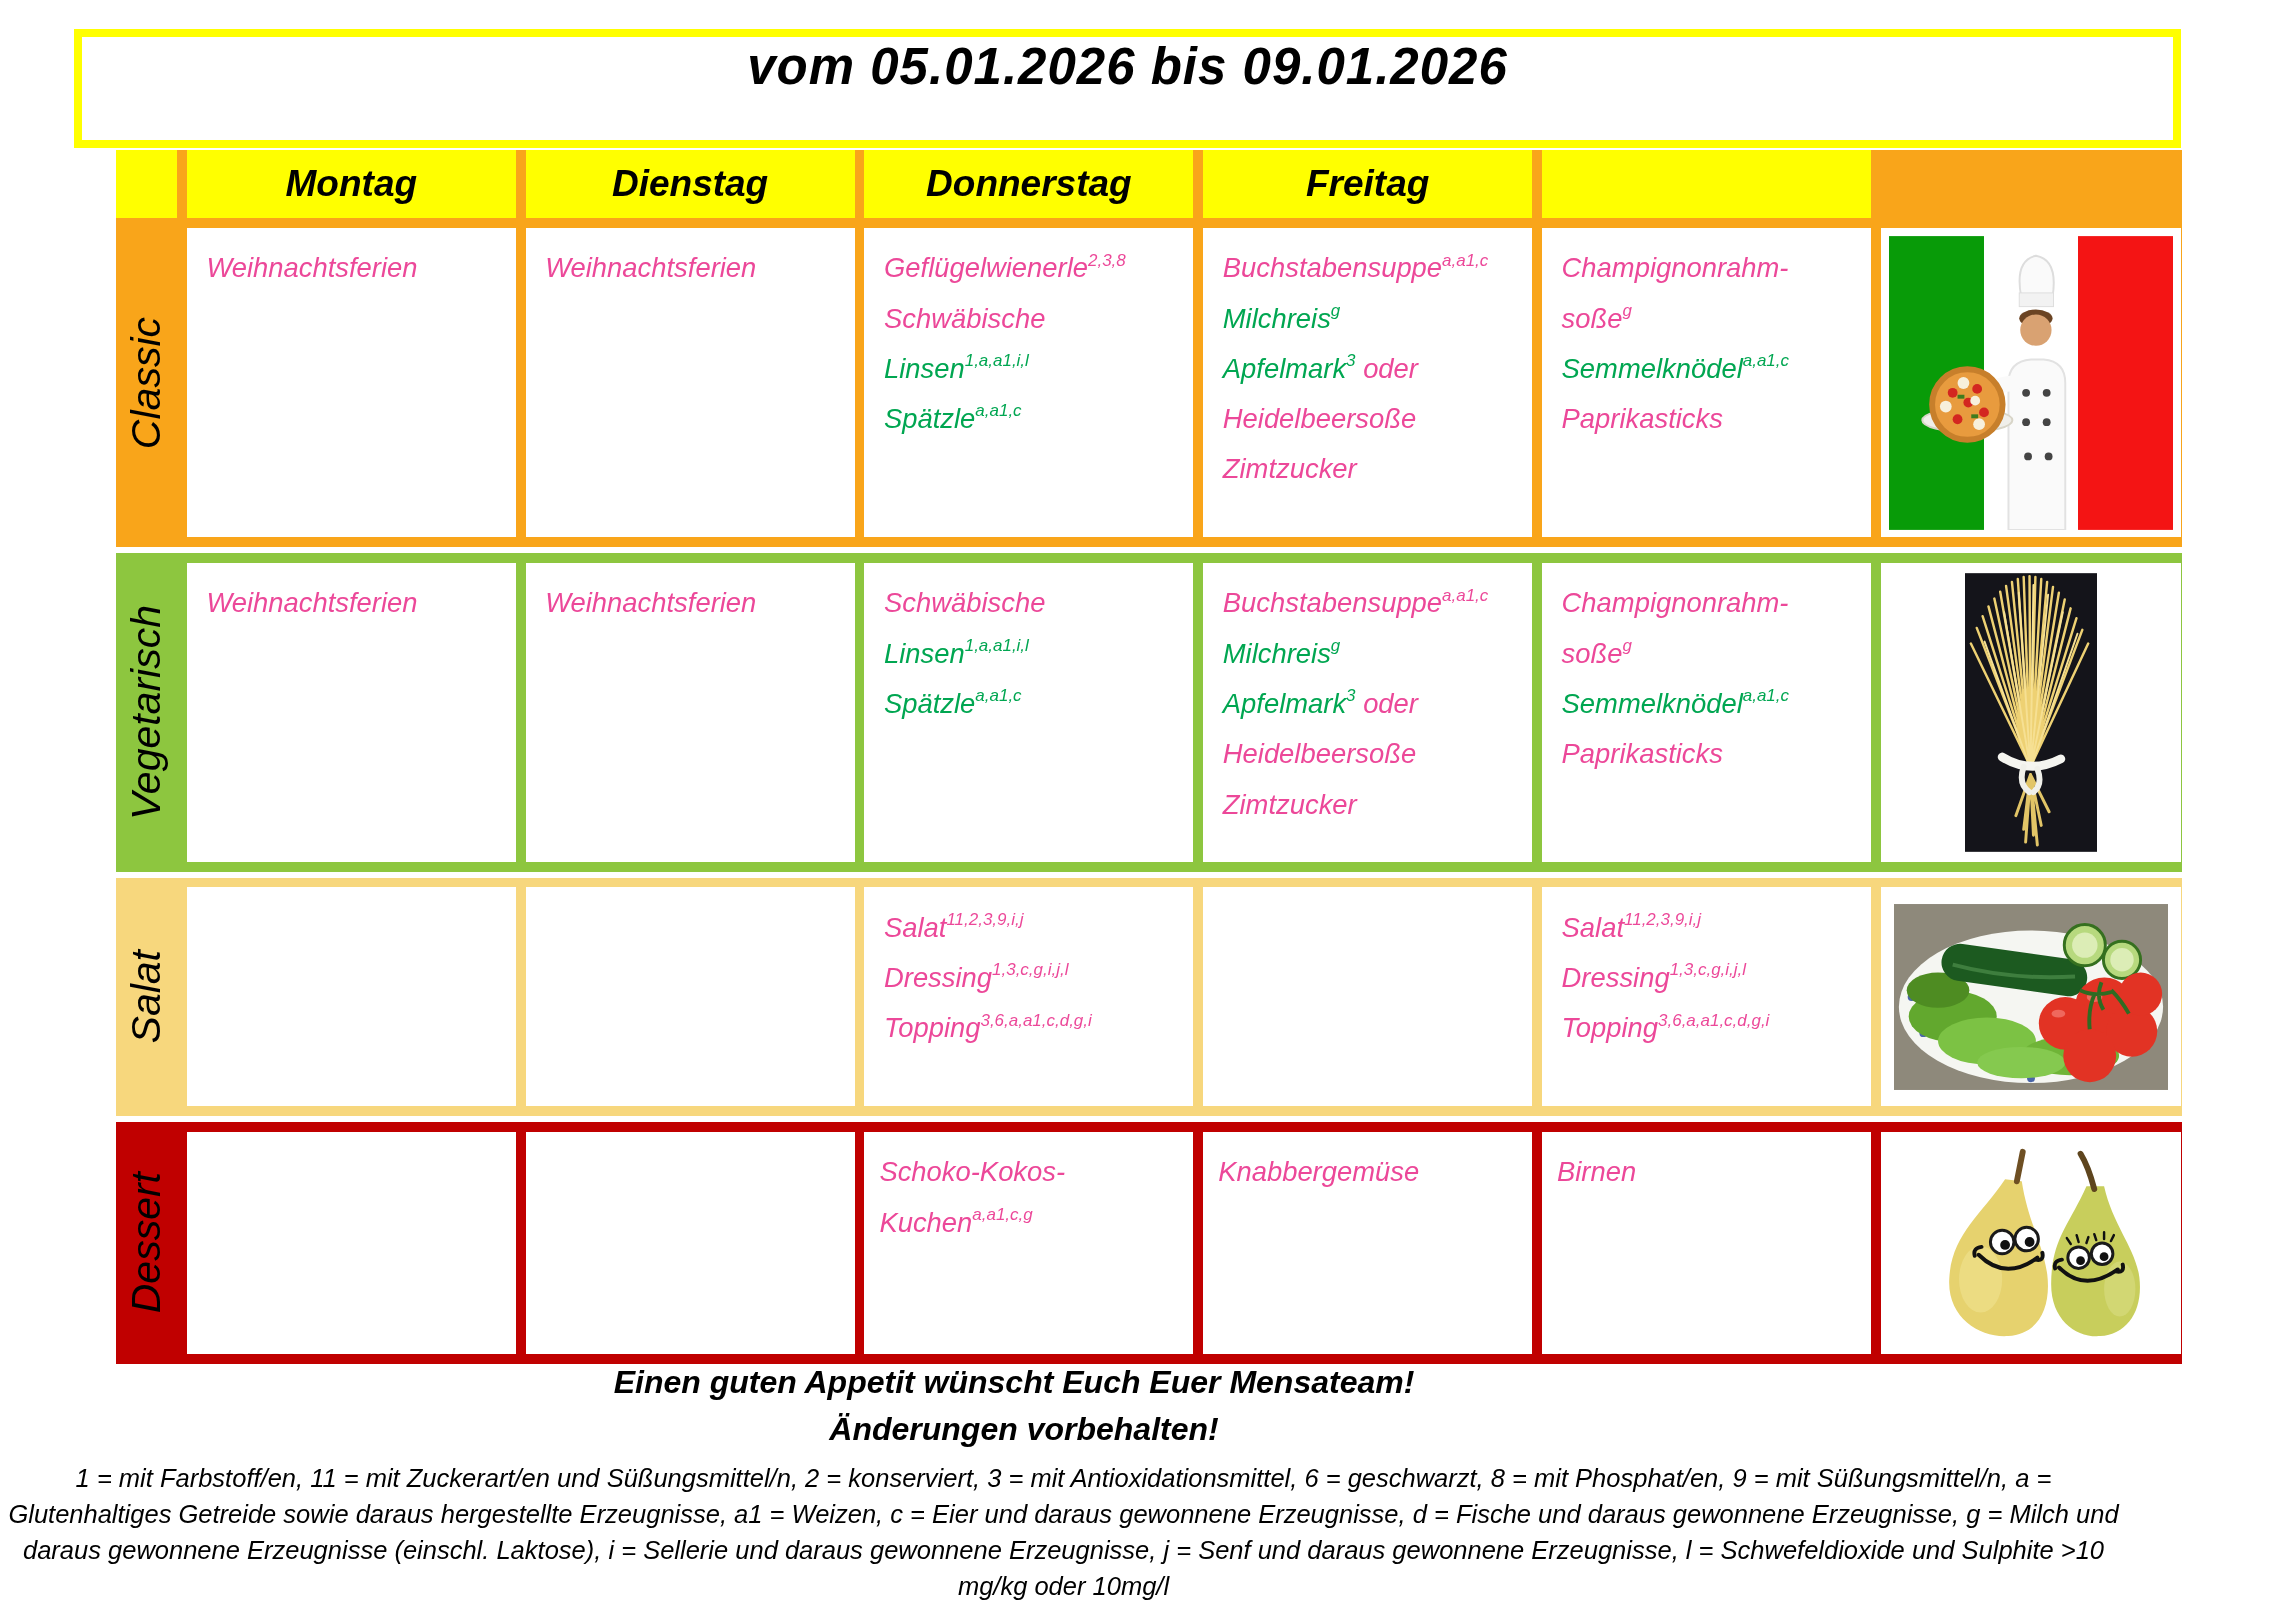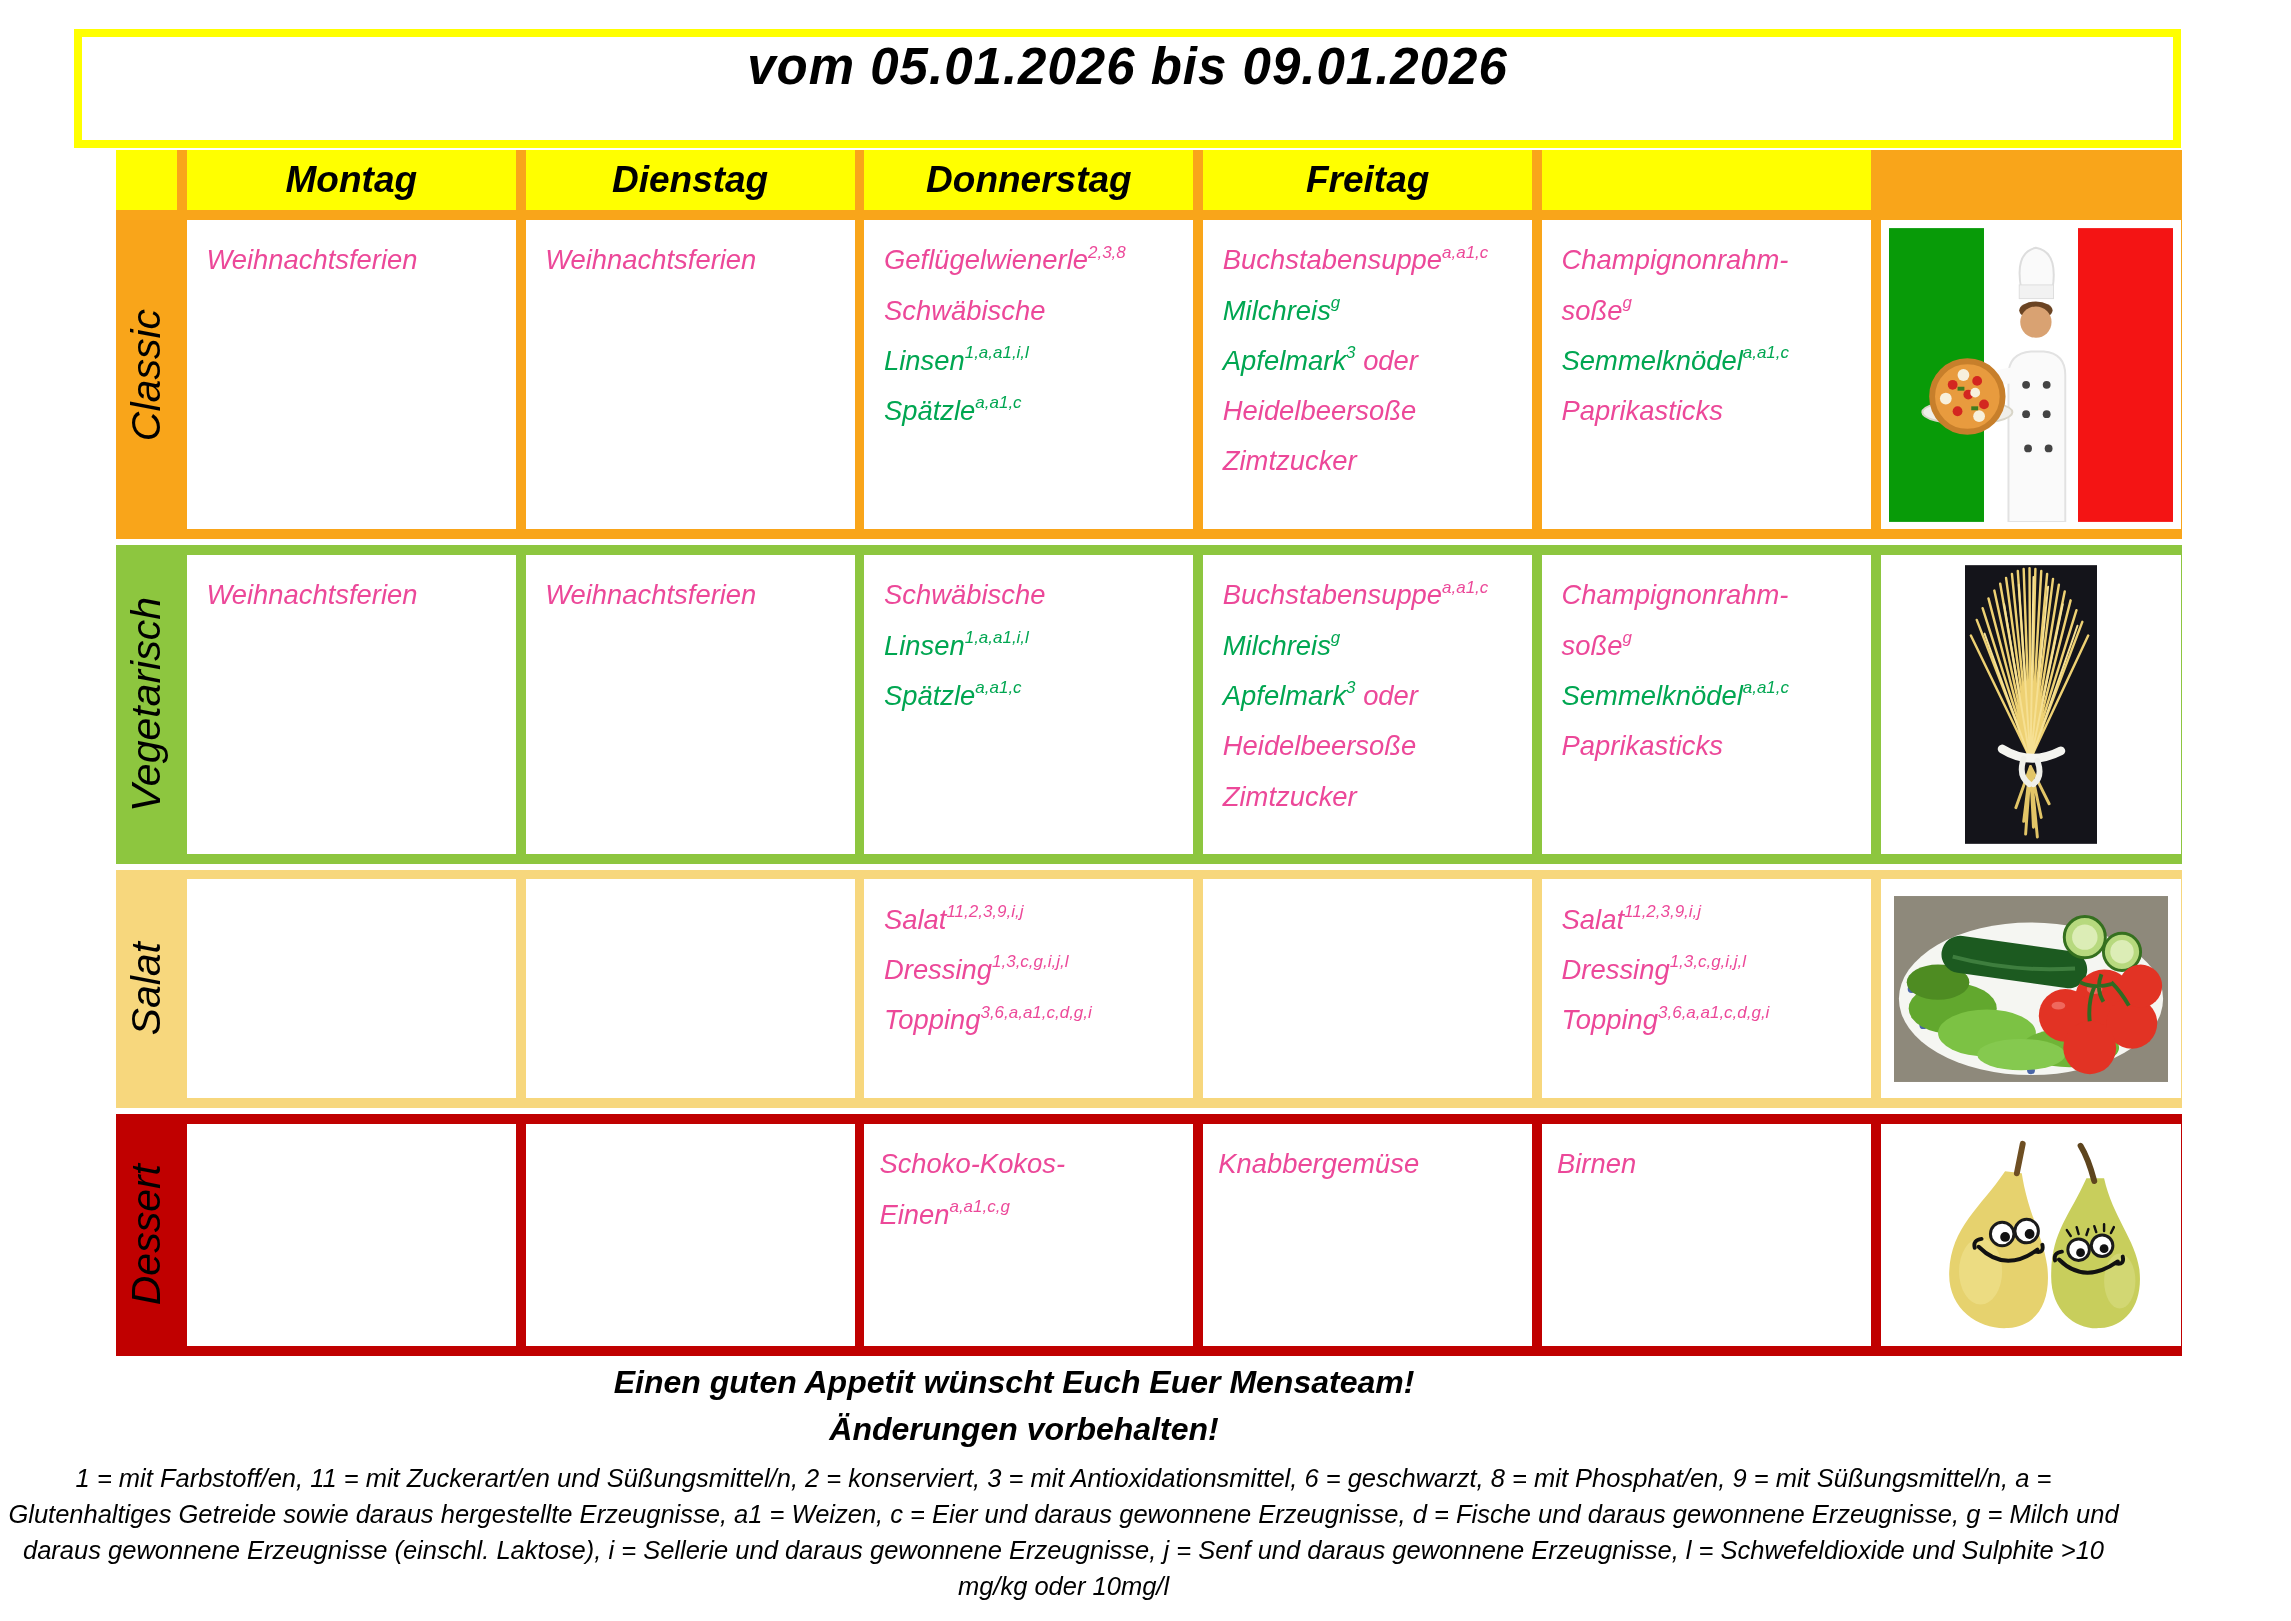--- a/index.html
+++ b/index.html
@@ -15,21 +15,21 @@
     display:flex; align-items:flex-start; justify-content:center;
   }
   .title-text { font-size:51px; font-weight:700; letter-spacing:1px; }
 
   .menu-table { position:absolute; left:116px; top:150px; width:2066px; }
   .grid-cols {
     display:grid;
     grid-template-columns:61px repeat(5,329px) 300px;
     column-gap:9.8px;
   }
-  .header-row { background:var(--orange,#F9A51A); height:60px; }
+  .header-row { background:var(--orange,#F9A51A); height:68px; }
   .header-cell {
     background:var(--yellow,#FFFF00);
     display:flex; align-items:center; justify-content:center;
     font-size:37px; font-weight:700;
   }
   .menu-row { padding:9.8px 9.8px 9.8px 0; margin-bottom:5.9px; }
   .row-label { display:flex; align-items:center; justify-content:center; margin:-9.8px 0; }
   .row-label span {
     writing-mode:vertical-rl; transform:rotate(180deg);
     font-size:41px; color:#000; white-space:nowrap;
@@ -221,21 +221,21 @@
 </div>
       </div>
       <div class="menu-row grid-cols" data-name="menu-row-dessert" style="background: rgb(192, 0, 0);">
         <div class="row-label" data-name="row-label-dessert">
           <span>Dessert</span>
         </div>
         <div class="menu-cell" data-name="menu-cell-dessert-montag"></div>
         <div class="menu-cell" data-name="menu-cell-dessert-dienstag"></div>
         <div class="menu-cell" data-name="menu-cell-dessert-mittwoch">
           <div class="menu-line" data-name="menu-item"><span class="txt-black">Schoko-Kokos-</span></div>
-          <div class="menu-line" data-name="menu-item"><span class="txt-black">Einen</span><sup class="txt-black" data-name="allergen-superscript">a,a1,c,g</sup></div>
+          <div class="menu-line" data-name="menu-item"><span class="txt-black">Kuchen</span><sup class="txt-black" data-name="allergen-superscript">a,a1,c,g</sup></div>
         </div>
         <div class="menu-cell" data-name="menu-cell-dessert-donnerstag">
           <div class="menu-line" data-name="menu-item"><span class="txt-black">Knabbergemüse</span></div>
         </div>
         <div class="menu-cell" data-name="menu-cell-dessert-freitag">
           <div class="menu-line" data-name="menu-item"><span class="txt-black">Birnen</span></div>
         </div>
         <div class="menu-cell image-cell" data-name="image-cell-smiling-pears">
   <svg width="245" height="201" viewBox="0 0 250 205" data-name="smiling-pears-image">
     <rect width="250" height="205" fill="#ffffff"></rect>

